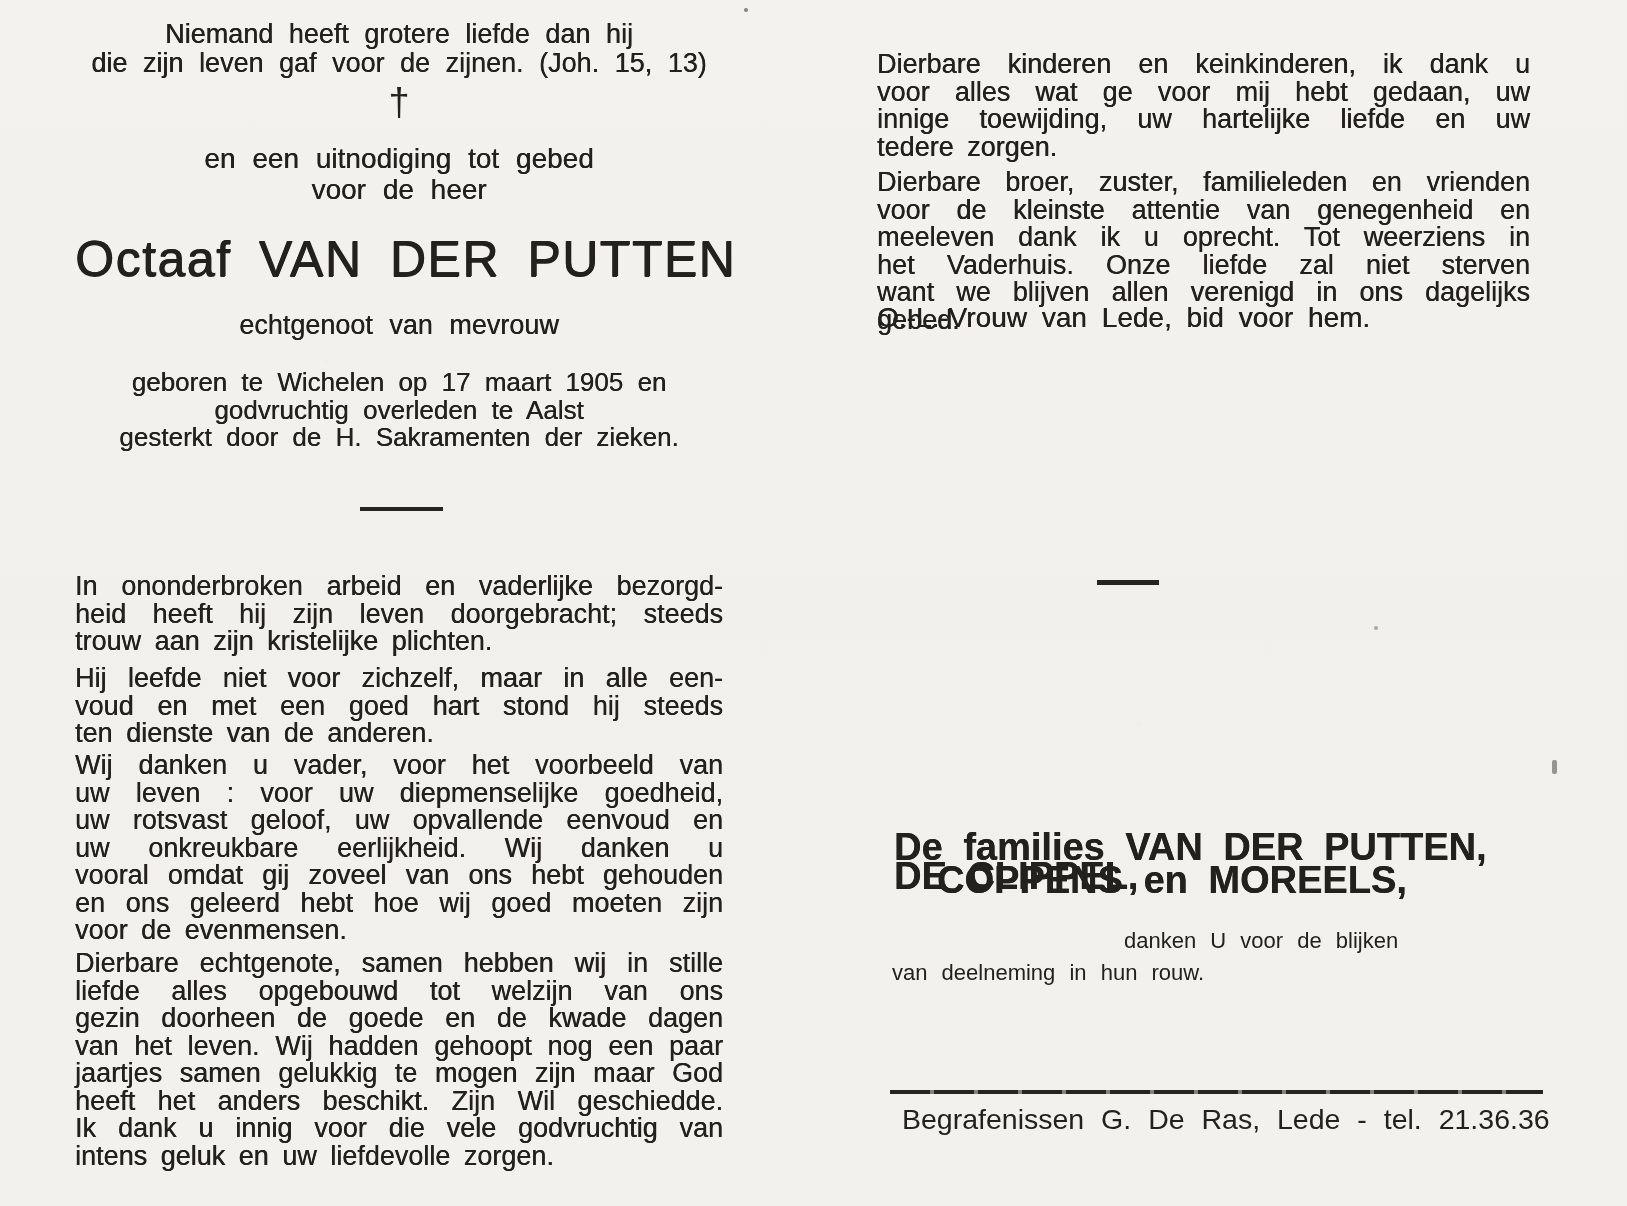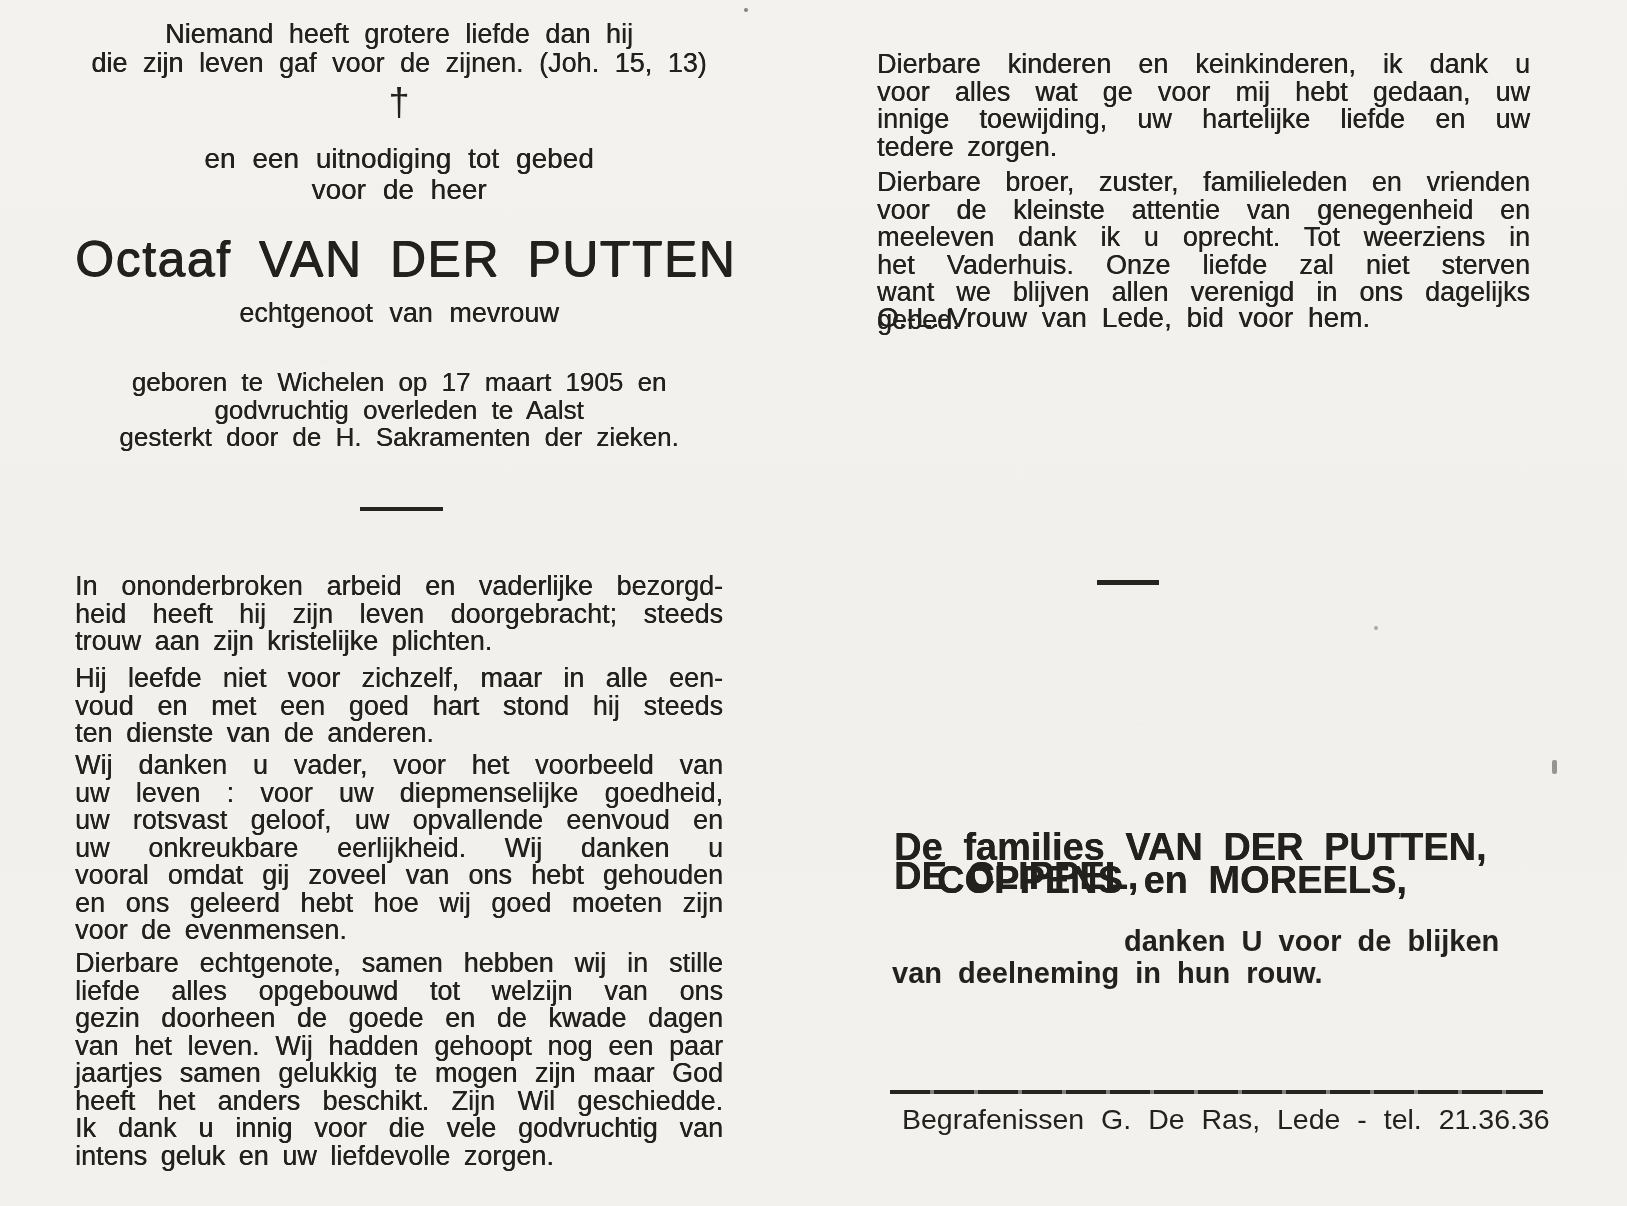--- a/index.html
+++ b/index.html
@@ -26,31 +26,31 @@
   .ln{display:block;}
   .para .ln{text-align:justify;text-align-last:justify;}
   .para .ln:last-child{text-align-last:left;}
   .body-text{font-size:27px;line-height:27.5px;word-spacing:6px;
     text-shadow:0.35px 0 0 currentColor;margin-top:31px;}
   .quote{font-size:27px;line-height:29px;word-spacing:8px;text-shadow:0.3px 0 0 currentColor;}
   .cross{font-size:38px;line-height:44px;letter-spacing:0;}
   .intro{font-size:28px;line-height:30.5px;word-spacing:9px;text-shadow:0.3px 0 0 currentColor;}
   .deceased-name{font-size:50px;line-height:54px;letter-spacing:1.5px;word-spacing:12px;
     white-space:nowrap;text-shadow:0.8px 0 0 currentColor, 0 0.5px 0 currentColor;}
-  .spouse-intro{font-size:27px;line-height:28px;word-spacing:9px;text-shadow:0.3px 0 0 currentColor;}
+  .spouse-intro{font-size:27px;line-height:28px;word-spacing:9px;text-shadow:0.3px 0 0 currentColor;margin-top:12px;}
   .spouse-name{font-size:28px;line-height:29px;font-weight:700;word-spacing:11px;}
   .vitals{font-size:26px;line-height:27.5px;word-spacing:7px;text-shadow:0.3px 0 0 currentColor;}
   .rule{position:absolute;background:#26241f;}
   .rule-left{left:285px;top:507px;width:83px;height:4px;}
   .rule-mid{left:220px;top:580px;width:62px;height:5px;}
   .rule-footer{left:13px;top:1090px;width:653px;height:3.5px;
     background:repeating-linear-gradient(90deg,#26241f 0 40px,rgba(38,36,31,0.55) 40px 44px);}
   .prayer{font-size:28px;line-height:29px;word-spacing:7px;text-shadow:0.3px 0 0 currentColor;}
   .families{font-size:38px;line-height:29px;word-spacing:10px;text-shadow:0.3px 0 0 currentColor;font-weight:bold;}
-  .thanks{font-size:29px;line-height:30px;font-weight:700;word-spacing:8px;white-space:nowrap;}
+  .thanks{font-size:22px;line-height:30px;font-weight:400;word-spacing:8px;white-space:nowrap;}
   .footer-line{font-size:28.5px;line-height:30px;font-weight:400;word-spacing:9px;white-space:nowrap;}
   .speck{position:absolute;background:rgba(40,38,34,0.55);border-radius:50%;}
   .speck-a{left:744px;top:8px;width:4px;height:4px;}
   .speck-b{left:1552px;top:760px;width:5px;height:14px;border-radius:2px;background:rgba(40,38,34,0.45);}
   .speck-c{left:1374px;top:626px;width:4px;height:4px;background:rgba(40,38,34,0.35);}
 </style>
 </head>
 <body>
 
 <div class="sheet">

